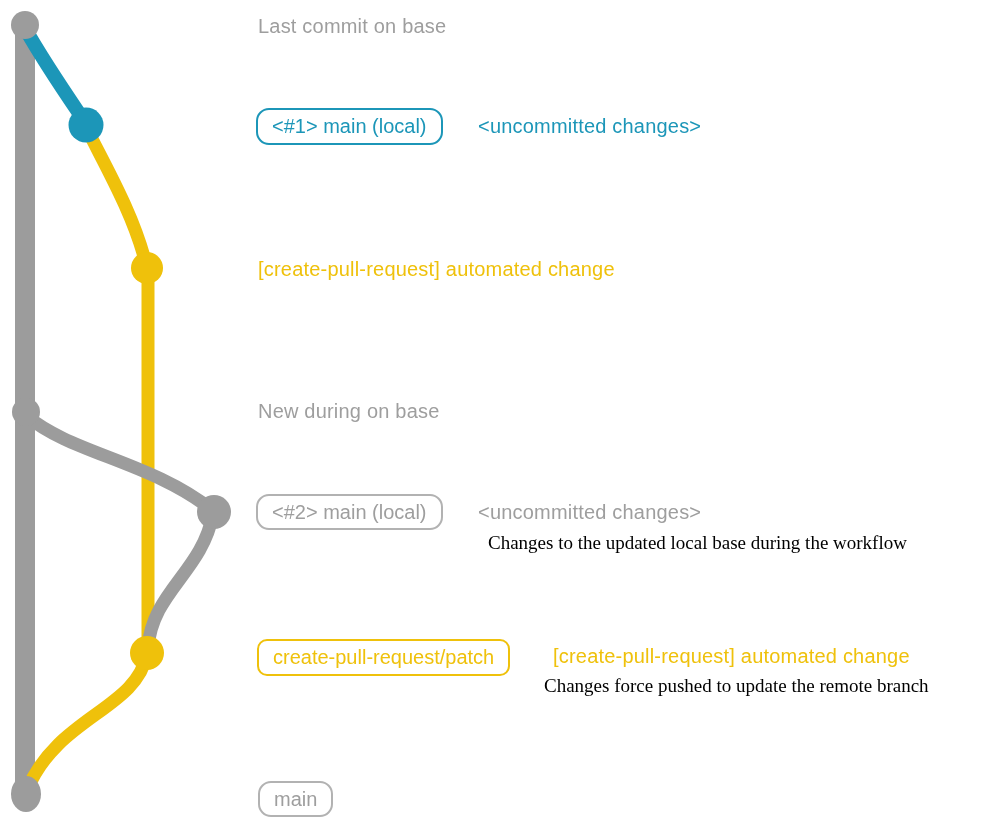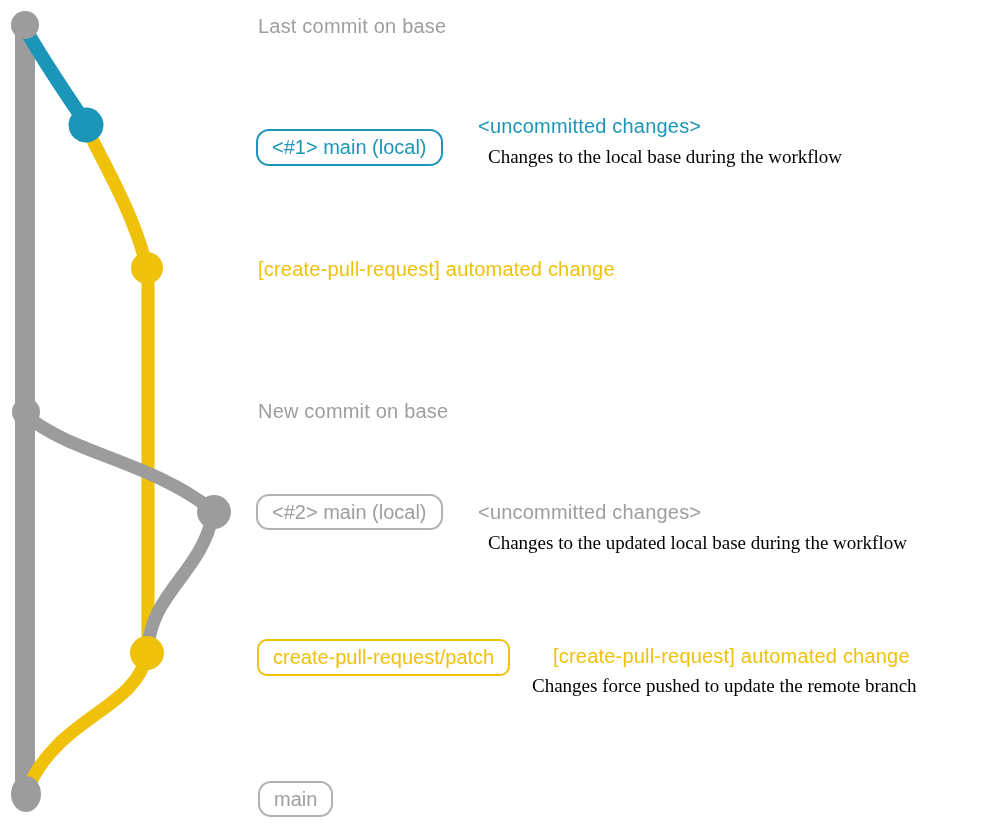--- a/index.html
+++ b/index.html
@@ -15,21 +15,21 @@
   .yellow-text { color:var(--yellow); }
   .serif-note {
     font-family:"Liberation Serif", serif; font-size:19px; color:var(--black);
     white-space:nowrap;
   }
   .badge {
     display:inline-flex; align-items:center; box-sizing:border-box;
     height:37px; padding:0 14px; border:2px solid; border-radius:13px;
     font-size:20px; white-space:nowrap; background:#fff;
   }
-  .badge-teal   { border-color:var(--teal);        color:var(--teal);margin-top:21px; }
+  .badge-teal   { border-color:var(--teal);        color:var(--teal); }
   .badge-gray   { border-color:var(--gray-border); color:var(--gray-text);text-align:right; }
   .badge-yellow { border-color:var(--yellow);      color:var(--yellow); }
   
   .stroke-gray   { stroke:var(--gray);   fill:none; stroke-linecap:round; }
   .stroke-teal   { stroke:var(--teal);   fill:none; stroke-linecap:round; }
   .stroke-yellow { stroke:var(--yellow); fill:none; stroke-linecap:round; }
   .fill-gray   { fill:var(--gray); }
   .fill-teal   { fill:var(--teal); }
   .fill-yellow { fill:var(--yellow); }
 </style>
@@ -62,35 +62,34 @@
     <circle cx="147" cy="653" r="17" class="fill-yellow"></circle>
     <ellipse cx="26" cy="794" rx="15" ry="18" class="fill-gray"></ellipse>
   </svg>
 
   <div class="abs sans-label gray-text vcenter" style="left:258px; top:26px;">Last commit on base</div>
 
   <div class="abs badge badge-teal" style="left:256px; top:108px;">
     <span>&lt;#1&gt; main (local)</span>
   </div>
   <div class="abs sans-label teal-text vcenter" style="left:478px; top:126px;">&lt;uncommitted changes&gt;</div>
-  <div class="abs serif-note vcenter" style="left:488px; top:157px;">Changes to the local base during the workflow</div>
 
   <div class="abs sans-label yellow-text vcenter" style="left:258px; top:269px;">[create-pull-request] automated change</div>
 
-  <div class="abs sans-label gray-text vcenter" style="left:258px; top:411px;">New commit on base</div>
+  <div class="abs sans-label gray-text vcenter" style="left:258px; top:411px;">New during on base</div>
 
   <div class="abs badge badge-gray" style="left:256px; top:494px; height:36px;">
     <span>&lt;#2&gt; main (local)</span>
   </div>
   <div class="abs sans-label gray-text vcenter" style="left:478px; top:512px;">&lt;uncommitted changes&gt;</div>
   <div class="abs serif-note vcenter" style="left:488px; top:543px;">Changes to the updated local base during the workflow</div>
 
   <div class="abs badge badge-yellow" style="left:257px; top:639px;border-radius:10px;">
     <span>create-pull-request/patch</span>
   </div>
   <div class="abs sans-label yellow-text vcenter" style="left:553px; top:656px;">[create-pull-request] automated change</div>
-  <div class="abs serif-note vcenter" style="left:532px; top:686px;">Changes force pushed to update the remote branch</div>
+  <div class="abs serif-note vcenter" style="left:544px; top:686px;">Changes force pushed to update the remote branch</div>
 
   <div class="abs badge badge-gray" style="left:258px; top:781px; height:36px;">
     <span>main</span>
   </div>
 
 </div>
 
 </body></html>

